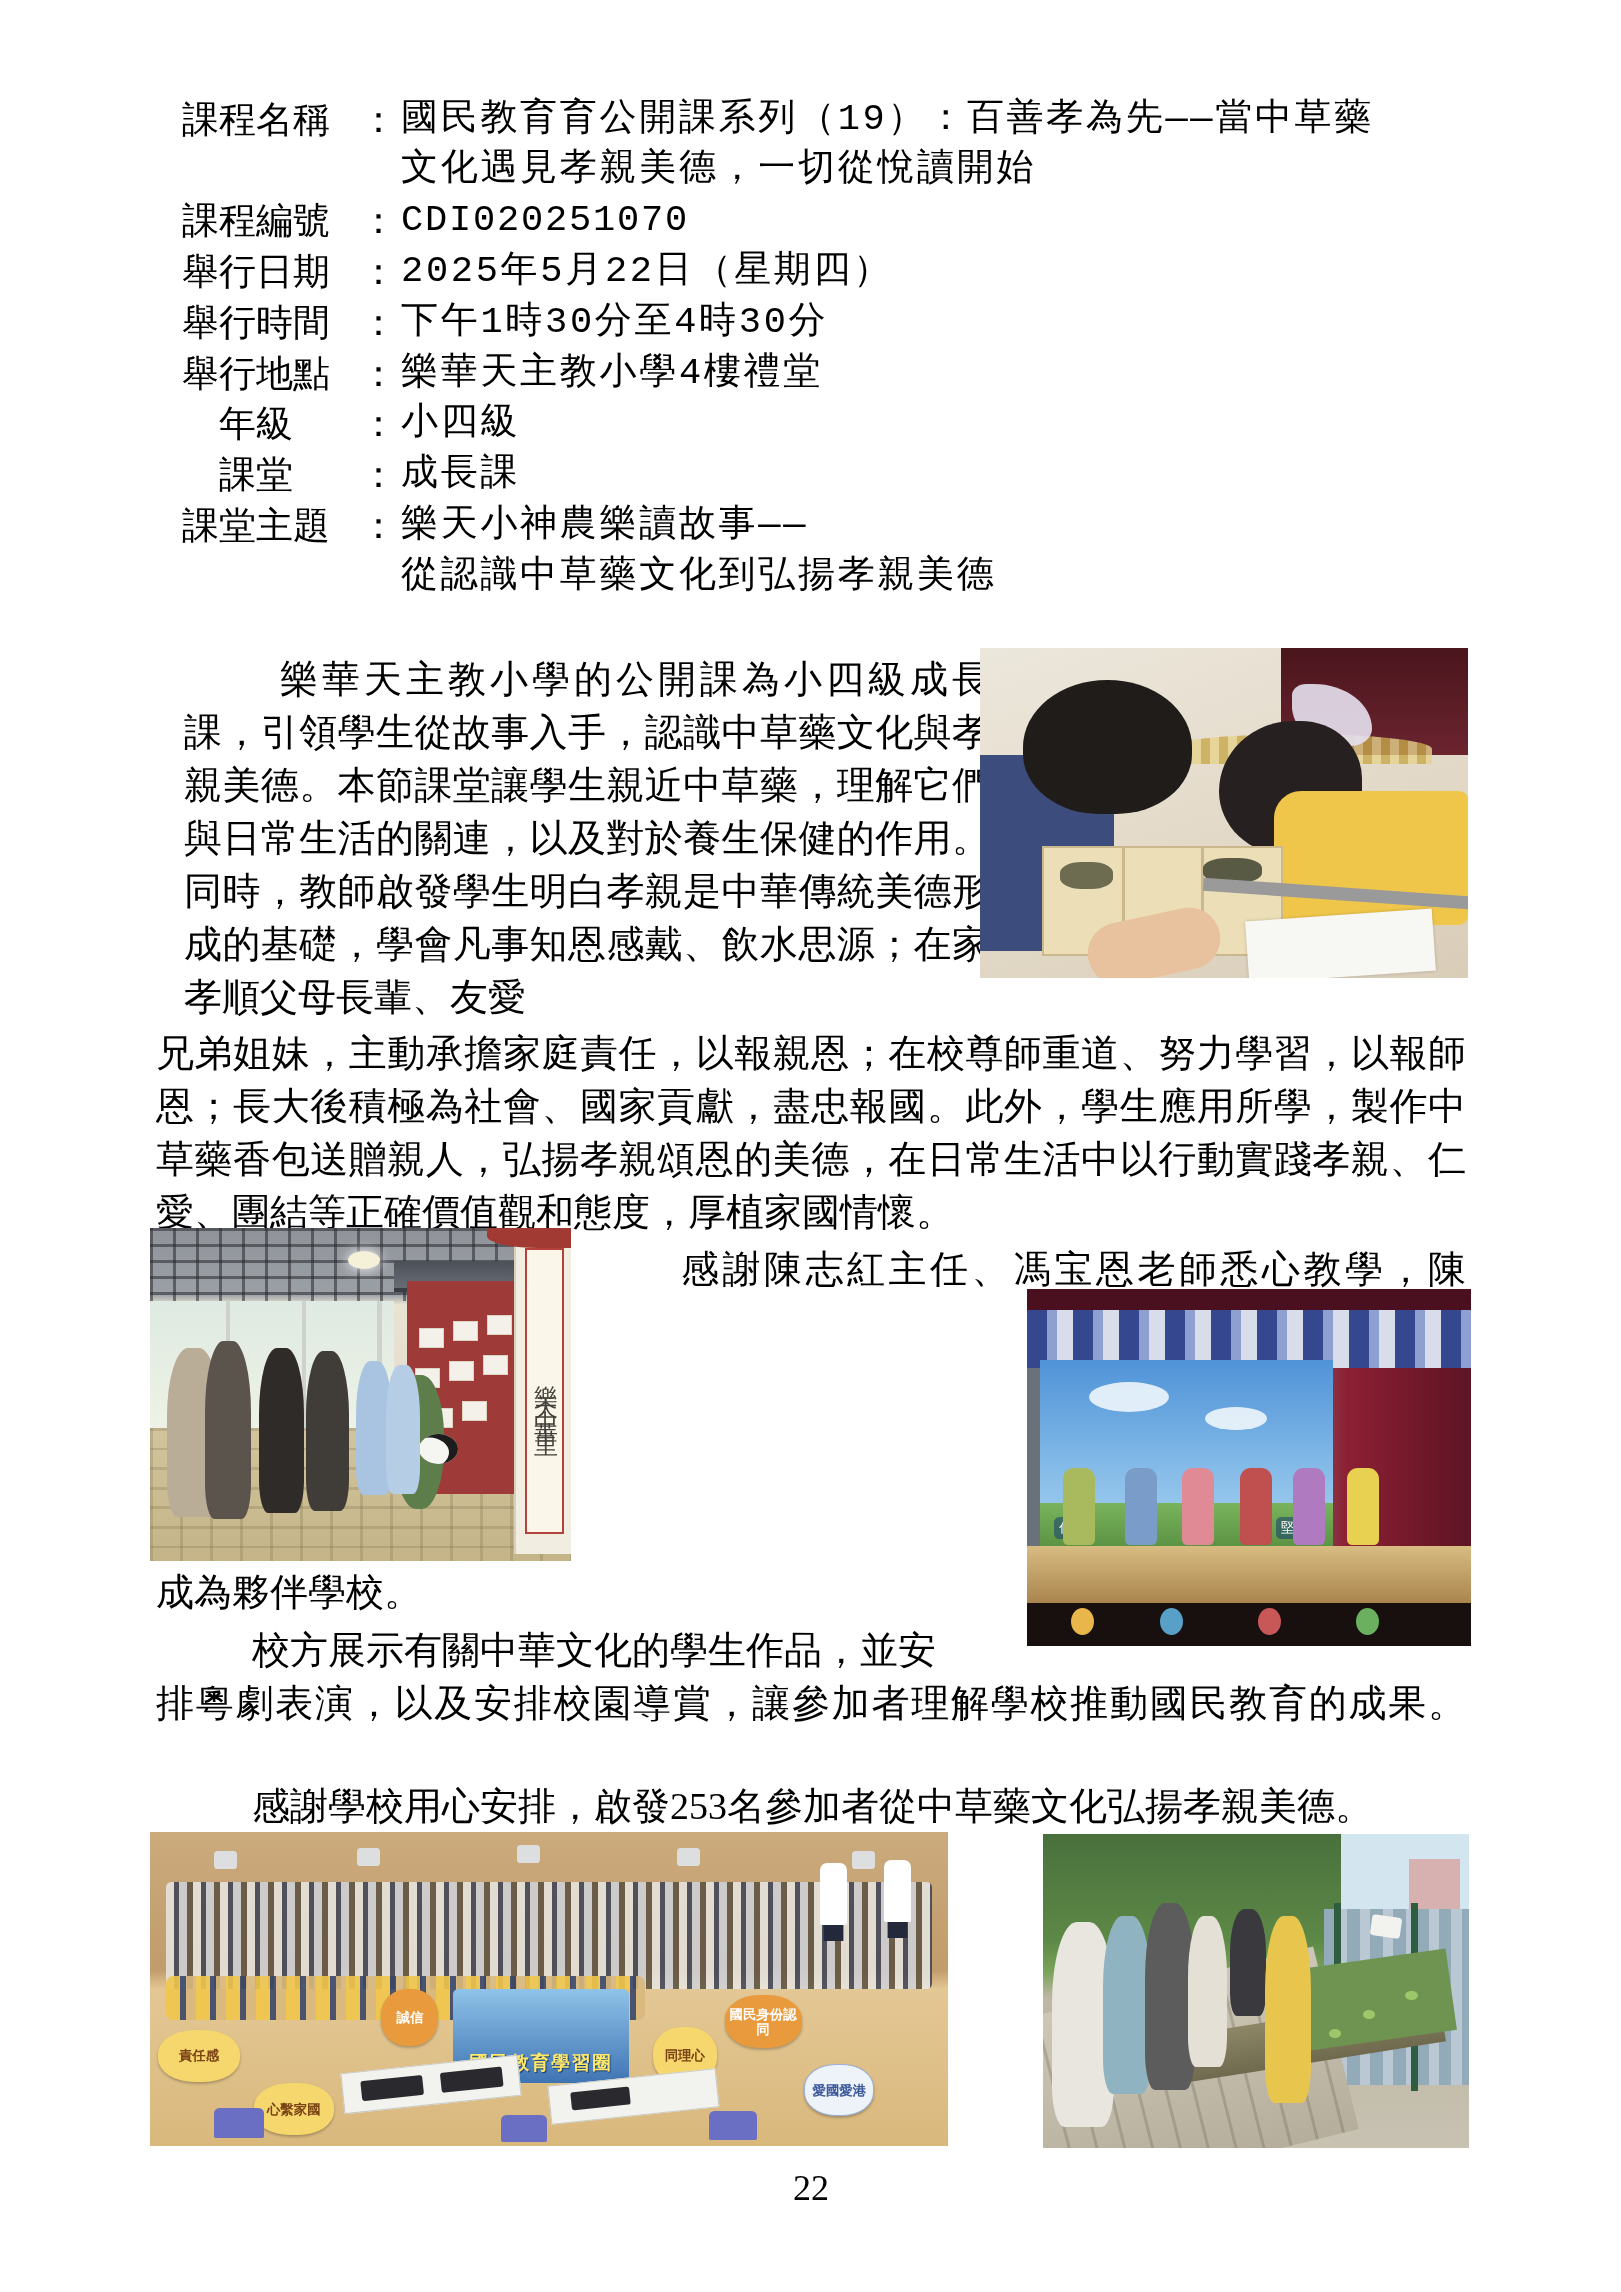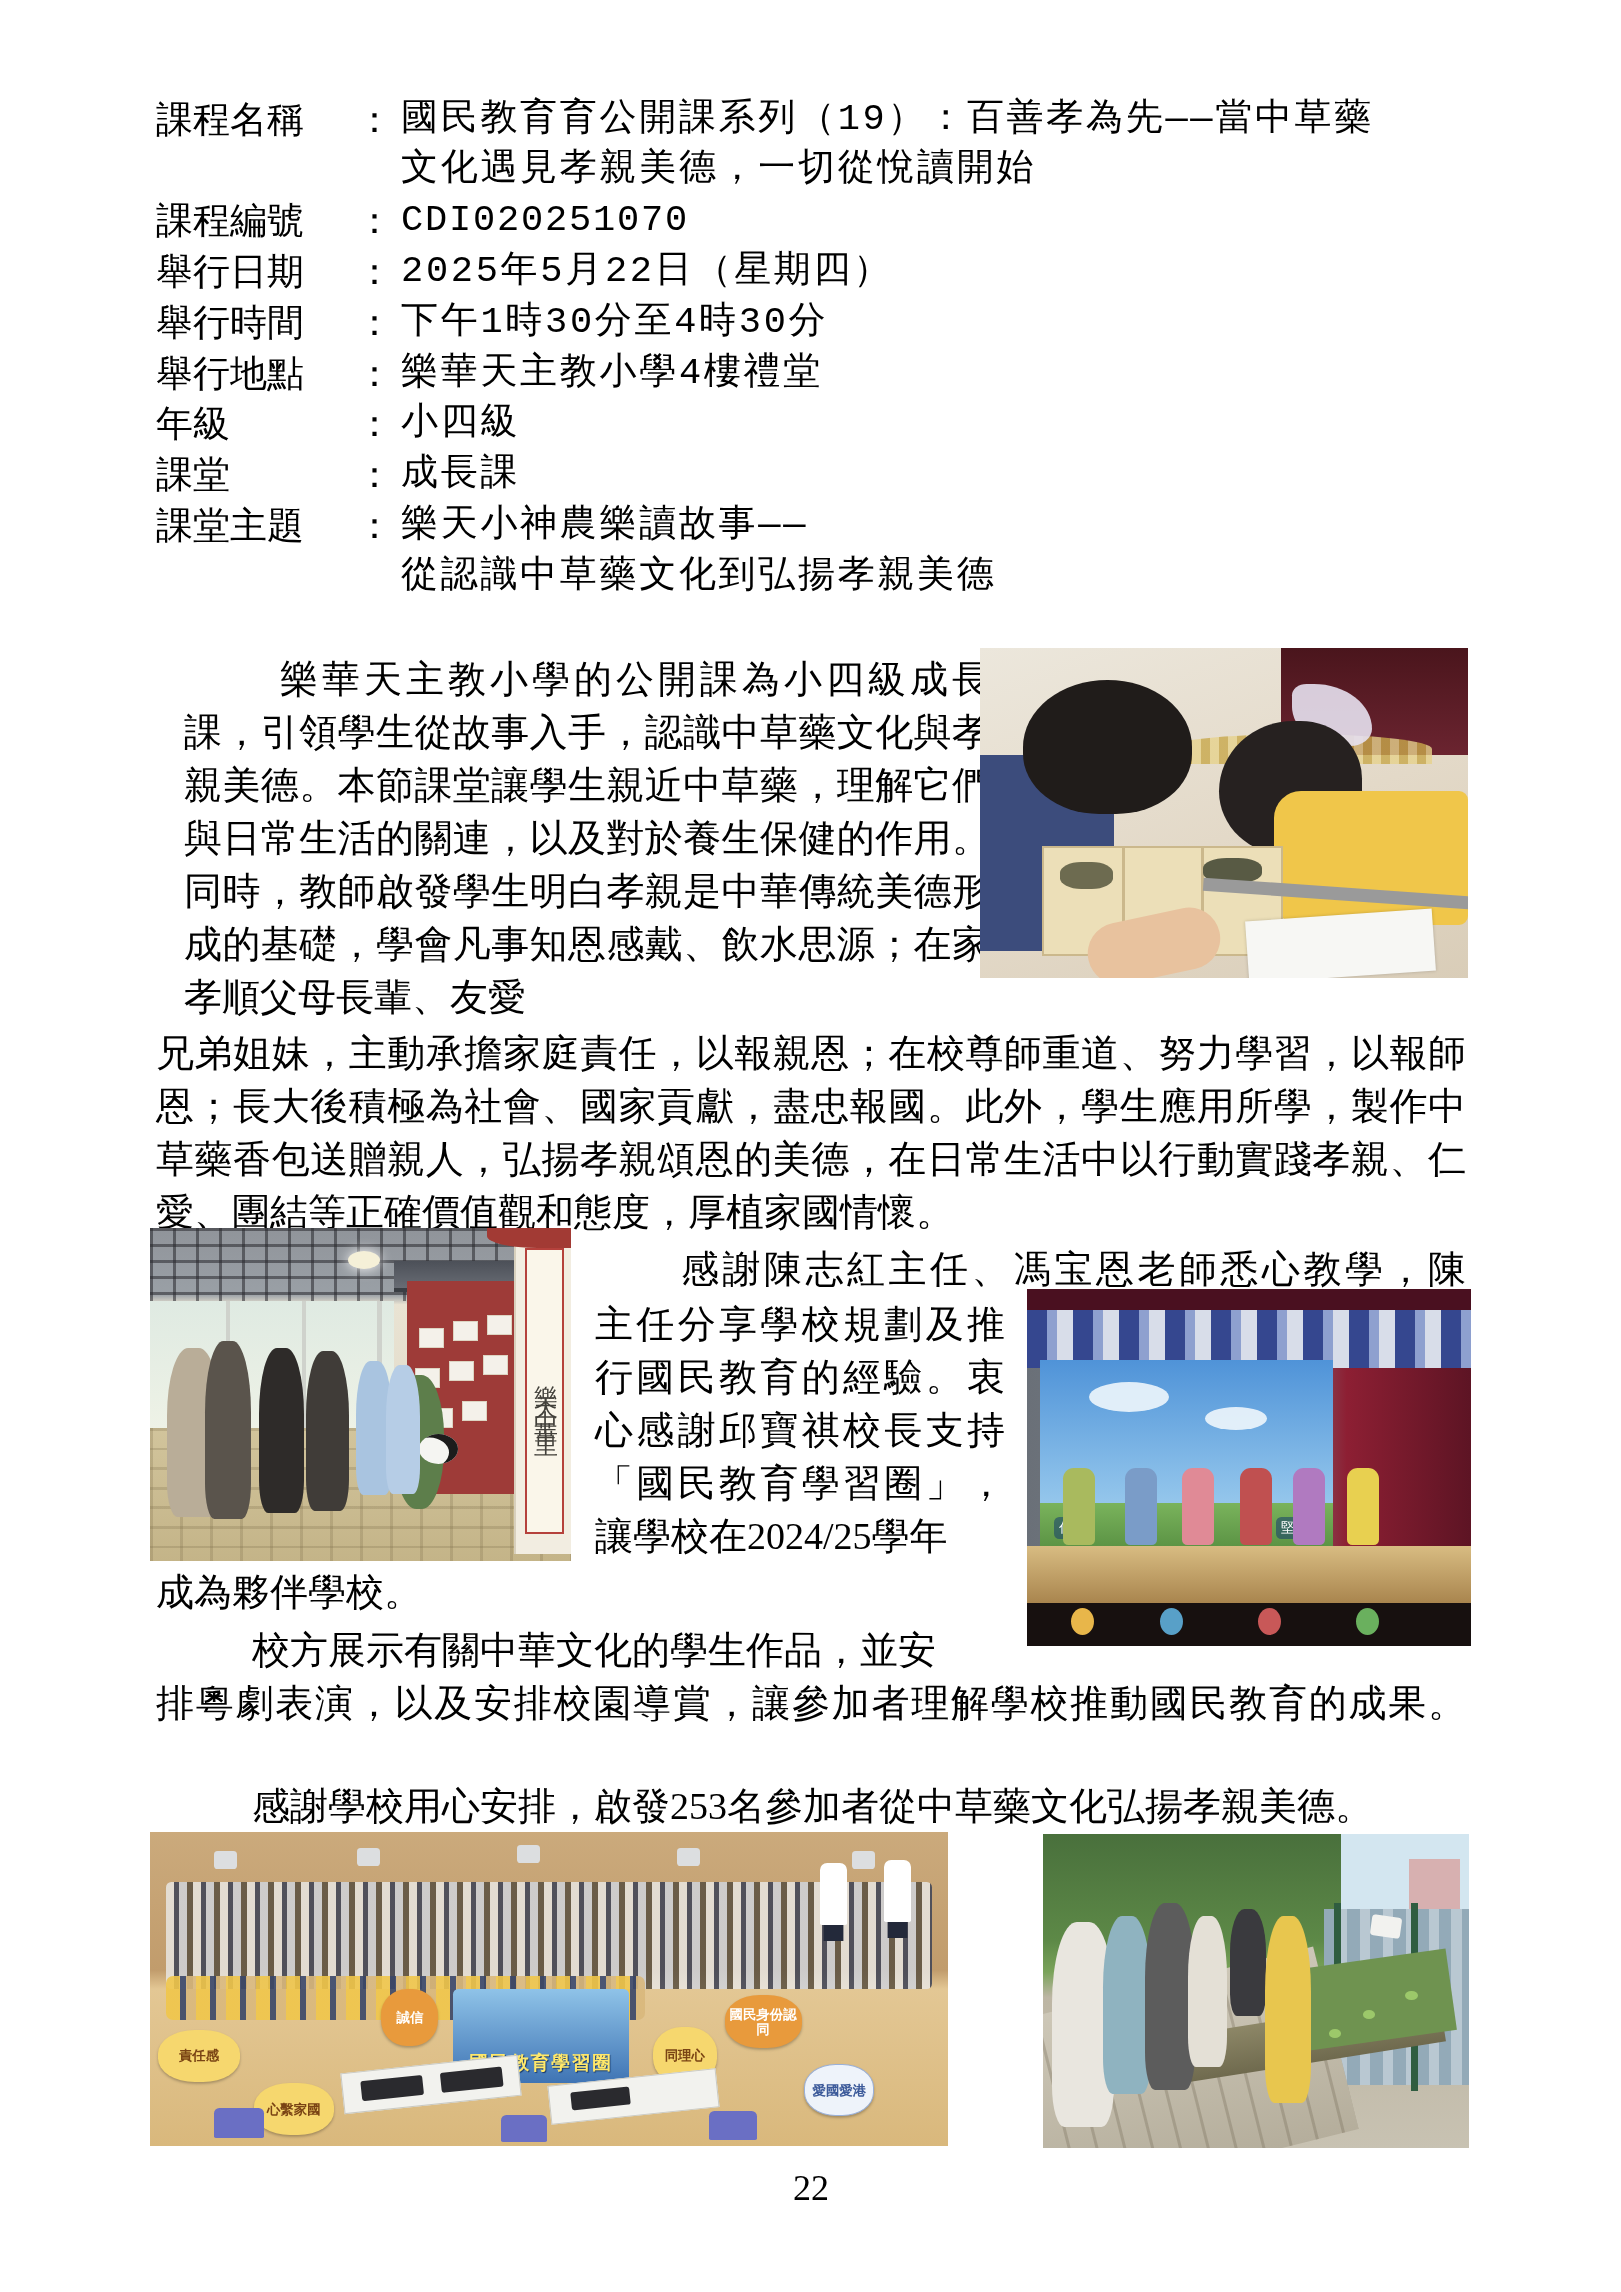--- a/index.html
+++ b/index.html
@@ -2,21 +2,21 @@
 <html style="font-size:14.3px"><head>
 <meta charset="utf-8">
 <style>
   html,body{margin:0;padding:0;background:#888;}
   .page{
     position:relative;width:1622px;height:2293px;background:#ffffff;
     font-family:"Liberation Serif","DejaVu Serif",serif;color:#000;
     overflow:hidden;margin:0 auto;
   }
   
-  .meta-row{position:absolute;left:156px;display:flex;font-size:37px;line-height:51px;white-space:nowrap;}
+  .meta-row{position:absolute;left:156px;display:flex;font-size:37px;line-height:51px;white-space:nowrap;text-align:center;}
   .m-label{width:200px;}
   .m-colon{width:45px;}
   .m-value{letter-spacing:2.7px;font-family:Liberation Mono, monospace;}
   .m-value.latin{letter-spacing:1.8px;}
   
   .para{
     position:absolute;font-size:38px;line-height:53px;
     text-align:justify;text-justify:inter-character;
   }
   .indent{text-indent:96px;}
@@ -183,21 +183,20 @@
       <i style="left:157px"></i>
     </div>
     <div class="herbs1"></div>
     <div class="herbs2"></div>
     <div class="table-edge"></div>
     <div class="arm"></div>
     <div class="paper"></div>
   </div>
 
   <div class="para indent jlast nowrapline" style="left:595px;top:1243px;width:871px;text-indent:86px;">感謝陳志紅主任、馮宝恩老師悉心教學，陳</div>
-  <div class="para" style="left:595px;top:1298px;width:410px;">主任分享學校規劃及推行國民教育的經驗。衷心感謝邱寶祺校長支持「國民教育學習圈」，讓學校在2024/25學年</div>
   <div class="para" style="left:156px;top:1566px;width:1310px;">成為夥伴學校。</div>
 
   <div class="photo pB" style="left:150px;top:1228px;width:421px;height:333px;">
     <div class="waffle"></div>
     <div class="lamp"></div>
     <div class="glass"></div>
     <div class="mullion" style="left:18%"></div>
     <div class="mullion" style="left:36%"></div>
     <div class="mullion" style="left:54%"></div>
     <div class="floor-tiles"></div>

